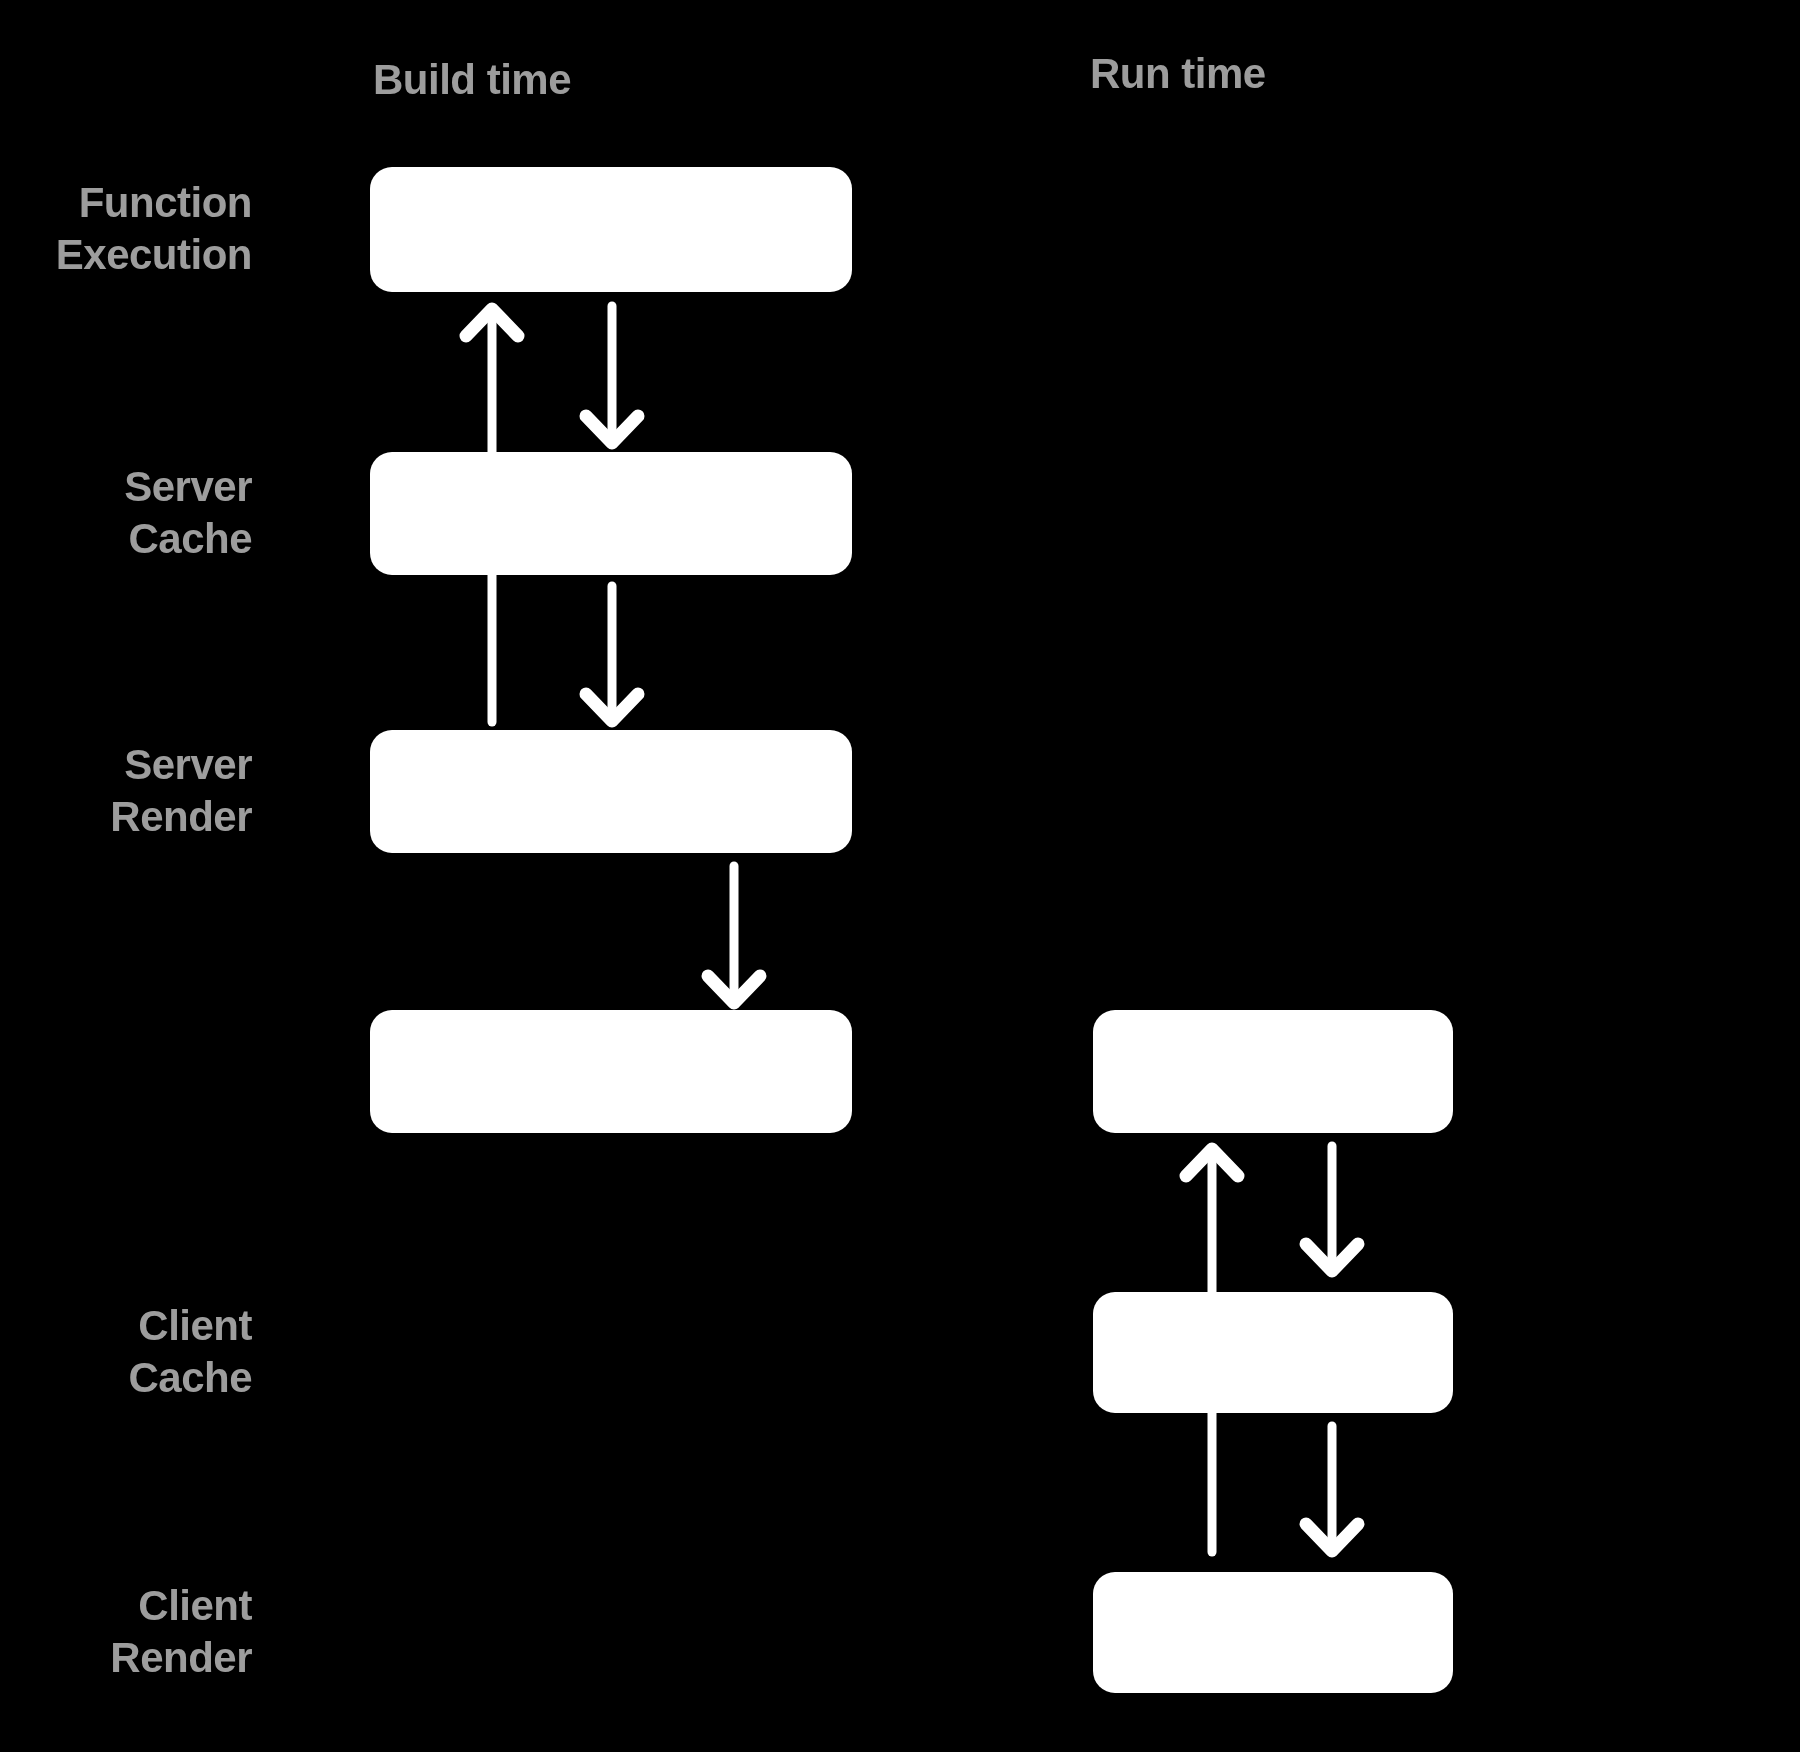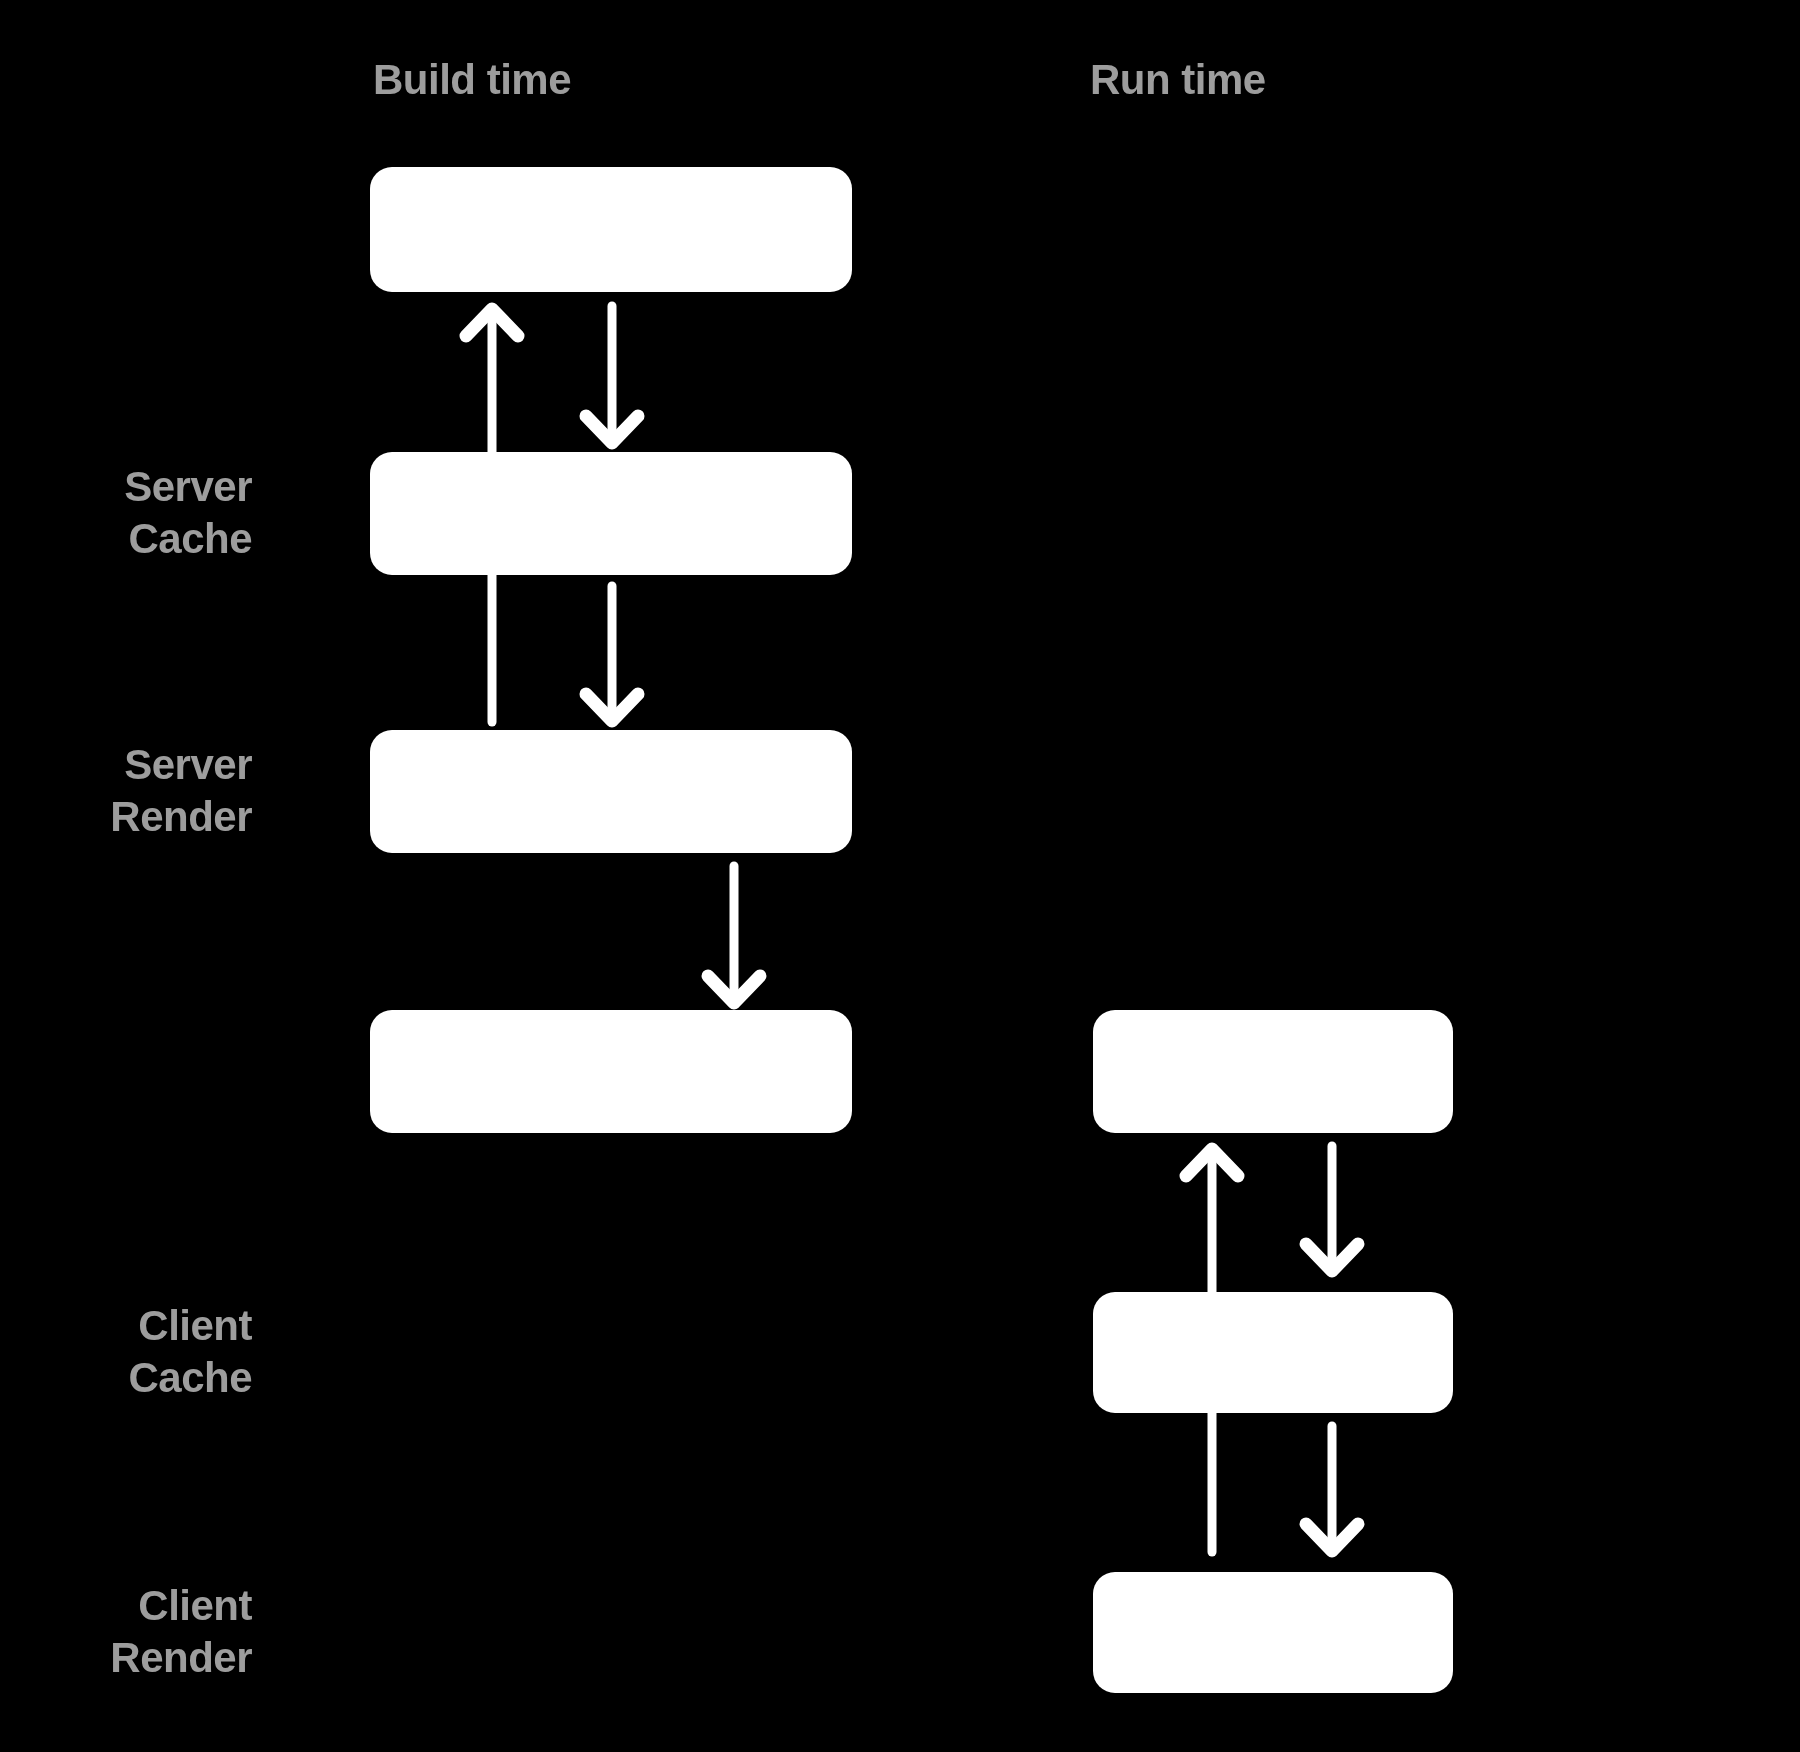--- a/index.html
+++ b/index.html
@@ -18,21 +18,21 @@
   .col-header {
     position: absolute;
     font-size: 42px;
     font-weight: bold;
     line-height: 52px;
     letter-spacing: -0.5px;
     color: #9d9d9d;
     white-space: nowrap;
   }
   .hdr-build { left: 373px; top: 54px; }
-  .hdr-run   { left: 1090px; top: 54px; }
+  .hdr-run   { left: 1090px; top: 48px; }
 
   .row-label {
     position: absolute;
     left: 0;
     width: 252px;
     text-align: right;
     font-size: 42px;
     font-weight: bold;
     line-height: 52px;
     letter-spacing: -0.5px;
@@ -80,20 +80,24 @@
   }
 </style>
 </head>
 <body>
 
 <div class="canvas">
 
   <div class="col-header hdr-build">Build time</div>
   <div class="col-header hdr-run">Run time</div>
 
+  <div class="row-label lbl-function-execution">
+    <div>Function</div>
+    <div>Execution</div>
+  </div>
   <div class="row-label lbl-server-cache">
     <div>Server</div>
     <div>Cache</div>
   </div>
   <div class="row-label lbl-server-render">
     <div>Server</div>
     <div>Render</div>
   </div>
   <div class="row-label lbl-client-cache">
     <div>Client</div>

